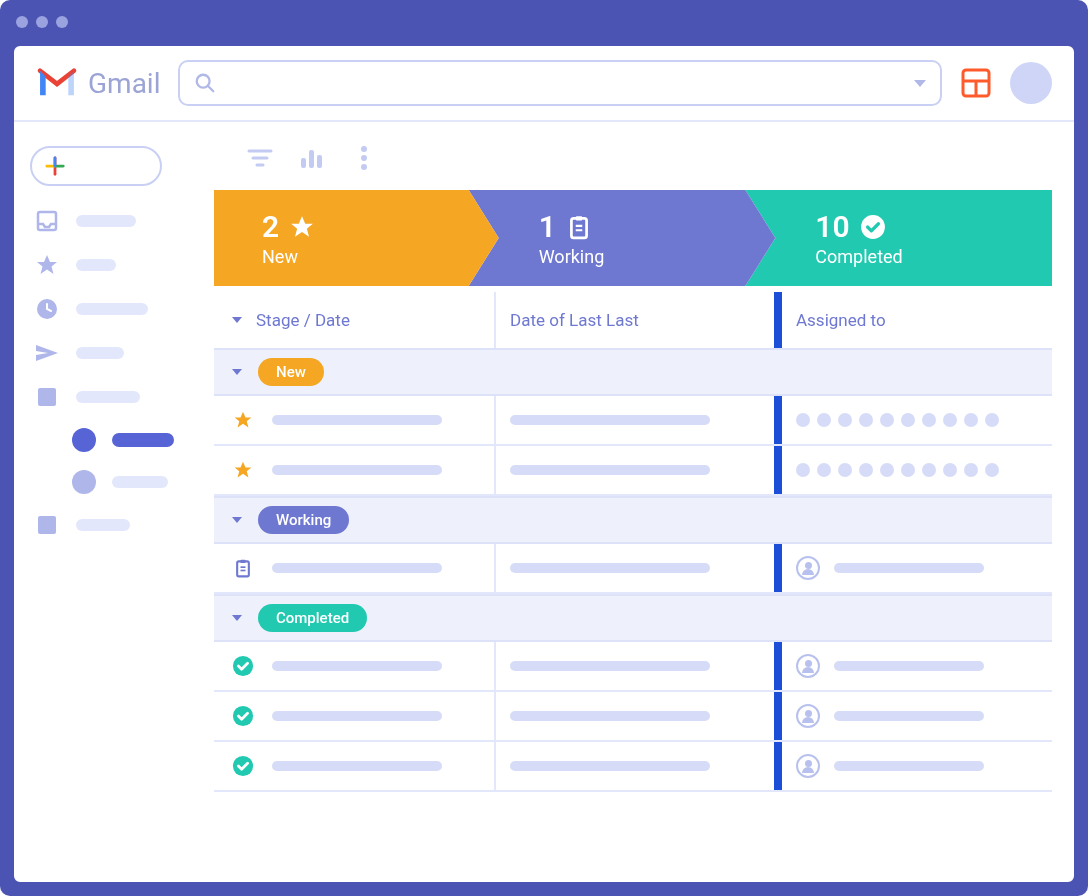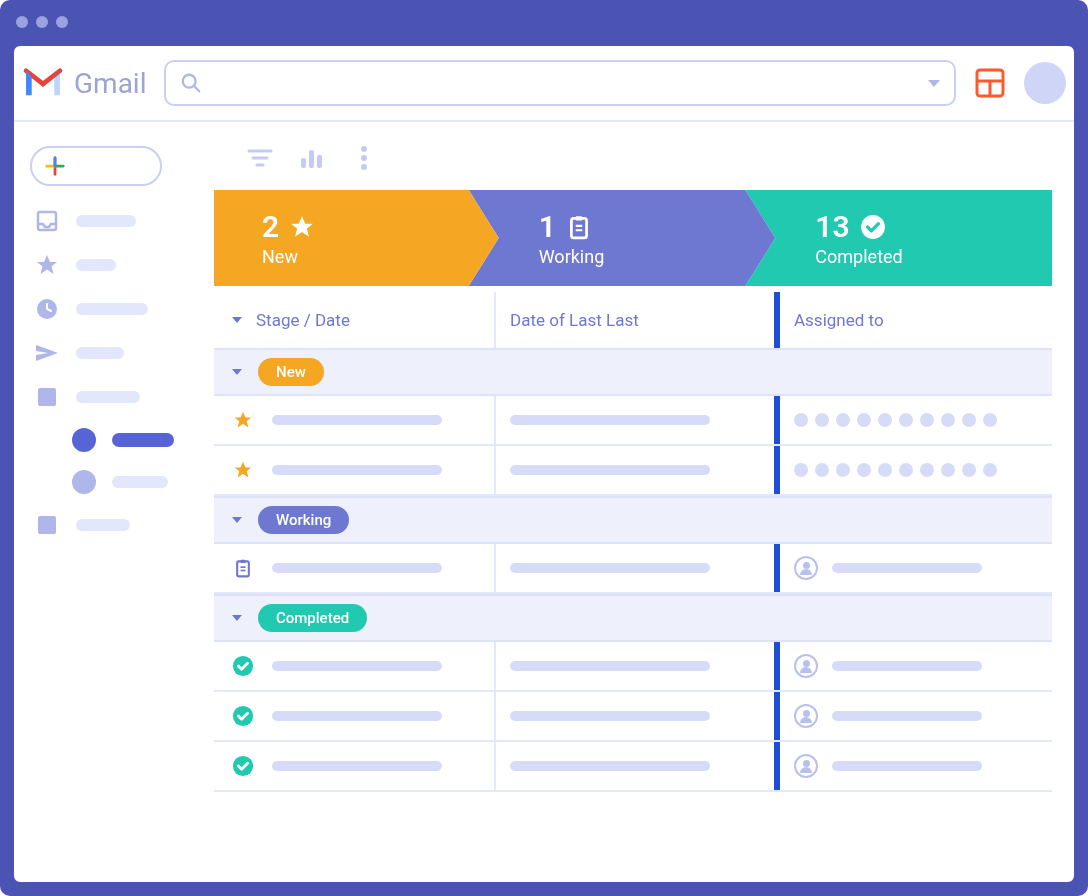--- a/index.html
+++ b/index.html
@@ -1,21 +1,21 @@
 <!DOCTYPE html>
 <html><head>
 <meta charset="utf-8">
 <style>
 * { box-sizing: border-box; margin: 0; padding: 0; }
 body { font-family: -apple-system, BlinkMacSystemFont, 'Segoe UI', Roboto, sans-serif; background: #fff; }
 .window { width: 1088px; height: 896px; background: #4b53b3; border-radius: 10px; overflow: hidden; position: relative; }
 .titlebar { height: 44px; display: flex; align-items: center; padding: 0 16px; gap: 8px; }
 .dot { width: 12px; height: 12px; border-radius: 50%; background: #9aa3e0; }
 .chrome { background: #fff; margin: 0 12px 12px 12px; border-radius: 8px; height: calc(100% - 56px); display: flex; flex-direction: column; overflow: hidden; border: 2px solid #4b53b3; }
-.header { height: 76px; display: flex; align-items: center; padding: 0 8px; gap: 18px; border-bottom: 2px solid #e3e7fb; }
+.header { height: 76px; display: flex; align-items: center; padding: 0 22px; gap: 18px; border-bottom: 2px solid #e3e7fb; }
 .gmail-logo { display: flex; align-items: center; gap: 10px; }
 .gmail-m { width: 42px; height: 32px; }
 .gmail-text { font-size: 28px; color: #9ba4d4; font-weight: 400; }
 .search-box { flex: 1; height: 46px; border: 2px solid #c9d0f3; border-radius: 10px; display: flex; align-items: center; padding: 0 14px; }
 .search-icon-svg { width: 22px; height: 22px; }
 .search-input { flex: 1; border: none; outline: none; font-size: 16px; background: transparent; }
 .caret-down { width: 0; height: 0; border-left: 6px solid transparent; border-right: 6px solid transparent; border-top: 7px solid #b0b8e8; }
 .layout-icon { width: 32px; height: 32px; }
 .avatar { width: 42px; height: 42px; border-radius: 50%; background: #ced5f7; }
 .body { flex: 1; display: flex; overflow: hidden; }
@@ -38,21 +38,21 @@
 .stage-1 { background: #f5a623; clip-path: polygon(0 0, calc(100% - 30px) 0, 100% 50%, calc(100% - 30px) 100%, 0 100%); z-index: 3; }
 .stage-2 { background: #6e78d1; clip-path: polygon(0 0, calc(100% - 30px) 0, 100% 50%, calc(100% - 30px) 100%, 0 100%, 30px 50%); margin-left: -30px; padding-left: 70px; z-index: 2; }
 .stage-3 { background: #20c9b0; clip-path: polygon(0 0, 100% 0, 100% 100%, 0 100%, 30px 50%); margin-left: -30px; padding-left: 70px; z-index: 1; }
 .stage-count { display: flex; align-items: center; gap: 10px; font-size: 30px; font-weight: 600; }
 .stage-label { font-size: 18px; margin-top: 2px; }
 .stage-icon { width: 26px; height: 26px; }
 .table { margin-top: 6px; }
 .thead { display: flex; height: 56px; align-items: center; color: #6e78d1; font-size: 17px; }
 .col1 { width: 280px; display: flex; align-items: center; padding-left: 18px; gap: 14px; }
 .col2 { width: 280px; padding-left: 14px; border-left: 2px solid #e3e7fb; height: 100%; display: flex; align-items: center; }
-.col3 { flex: 1; padding-left: 14px; border-left: 6px solid #1d4ed8; height: 100%; display: flex; align-items: center; }
+.col3 { flex: 1; padding-left: 14px; border-left: 8px solid #1d4ed8; height: 100%; display: flex; align-items: center; }
 .group-header { height: 48px; background: #eef1fc; border-top: 2px solid #dde2f8; border-bottom: 2px solid #dde2f8; display: flex; align-items: center; padding-left: 18px; gap: 16px; }
 .chev-small { width: 0; height: 0; border-left: 5px solid transparent; border-right: 5px solid transparent; border-top: 6px solid #6e78d1; }
 .pill { padding: 5px 18px; border-radius: 999px; color: #fff; font-size: 15px; font-weight: 500; }
 .pill-new { background: #f5a623; }
 .pill-working { background: #6e78d1; }
 .pill-completed { background: #20c9b0; }
 .row { display: flex; height: 50px; align-items: center; border-bottom: 2px solid #e3e7fb; }
 .row .col1 { gap: 18px; }
 .row-icon { width: 22px; height: 22px; display: flex; align-items: center; justify-content: center; }
 .ph-bar { height: 10px; border-radius: 999px; background: #d6dcf7; }
@@ -213,21 +213,21 @@
                   <rect x="5" y="4" width="14" height="18" rx="2" stroke="#fff" stroke-width="2.5" fill="none"></rect>
                   <rect x="9" y="2" width="6" height="4" rx="1" fill="#fff"></rect>
                   <line x1="9" y1="11" x2="15" y2="11" stroke="#fff" stroke-width="2"></line>
                   <line x1="9" y1="15" x2="15" y2="15" stroke="#fff" stroke-width="2"></line>
                 </svg>
             </div>
             <div class="stage-label">Working</div>
           </div>
           <div class="stage stage-3">
             <div class="stage-count">
-              <span>13</span>
+              <span>10</span>
               <svg class="stage-icon" viewBox="0 0 24 24">
                   <circle cx="12" cy="12" r="11" fill="#fff"></circle>
                   <path d="M7 12 L10.5 15.5 L17 9" stroke="#20c9b0" stroke-width="3" fill="none" stroke-linecap="round" stroke-linejoin="round"></path>
                 </svg>
             </div>
             <div class="stage-label">Completed</div>
           </div>
         </div>
 
         <div class="table">

